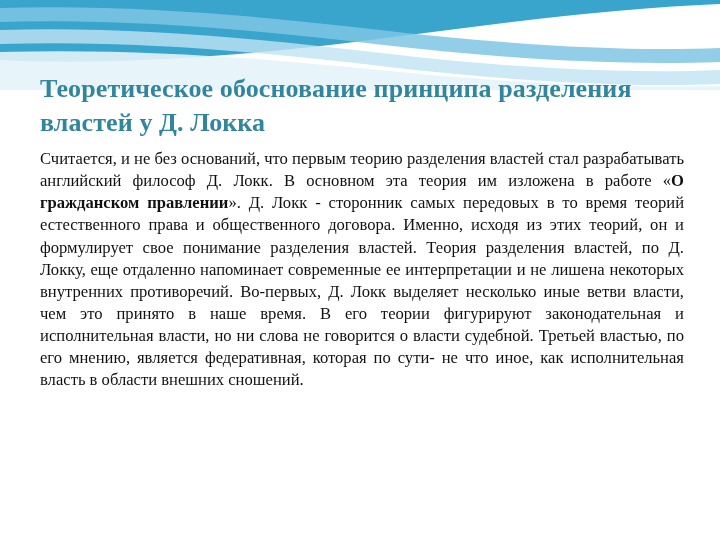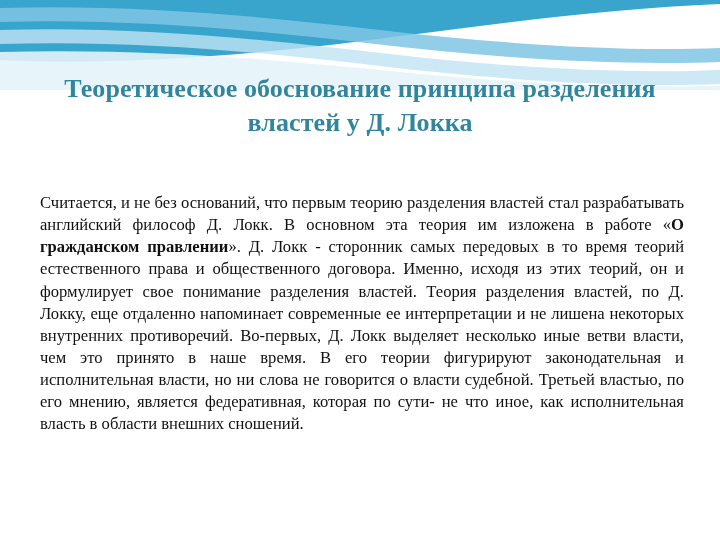--- a/index.html
+++ b/index.html
@@ -27,40 +27,38 @@
     left: 0;
     width: 720px;
     height: 90px;
     pointer-events: none;
   }
   .title {
     position: absolute;
     left: 40px;
     top: 72px;
     width: 640px;
-    text-align: center;
     color: #31859C;
     font-family: "Liberation Serif", serif;
     font-size: 26px;
     font-weight: bold;
     line-height: 1.32;
     letter-spacing: 0.1px;
   }
   .body-text {
     position: absolute;
     left: 40px;
     top: 148px;
     width: 644px;
     text-align: justify;
     text-justify: inter-word;
     color: #111111;
     font-family: "Liberation Serif", serif;
     font-size: 16.6px;
     line-height: 1.335;
-    margin-top: 44px;
   }
   .body-text b {
     font-weight: bold;
   }
 </style>
 </head>
 <body>
 
 <div class="slide">
 

